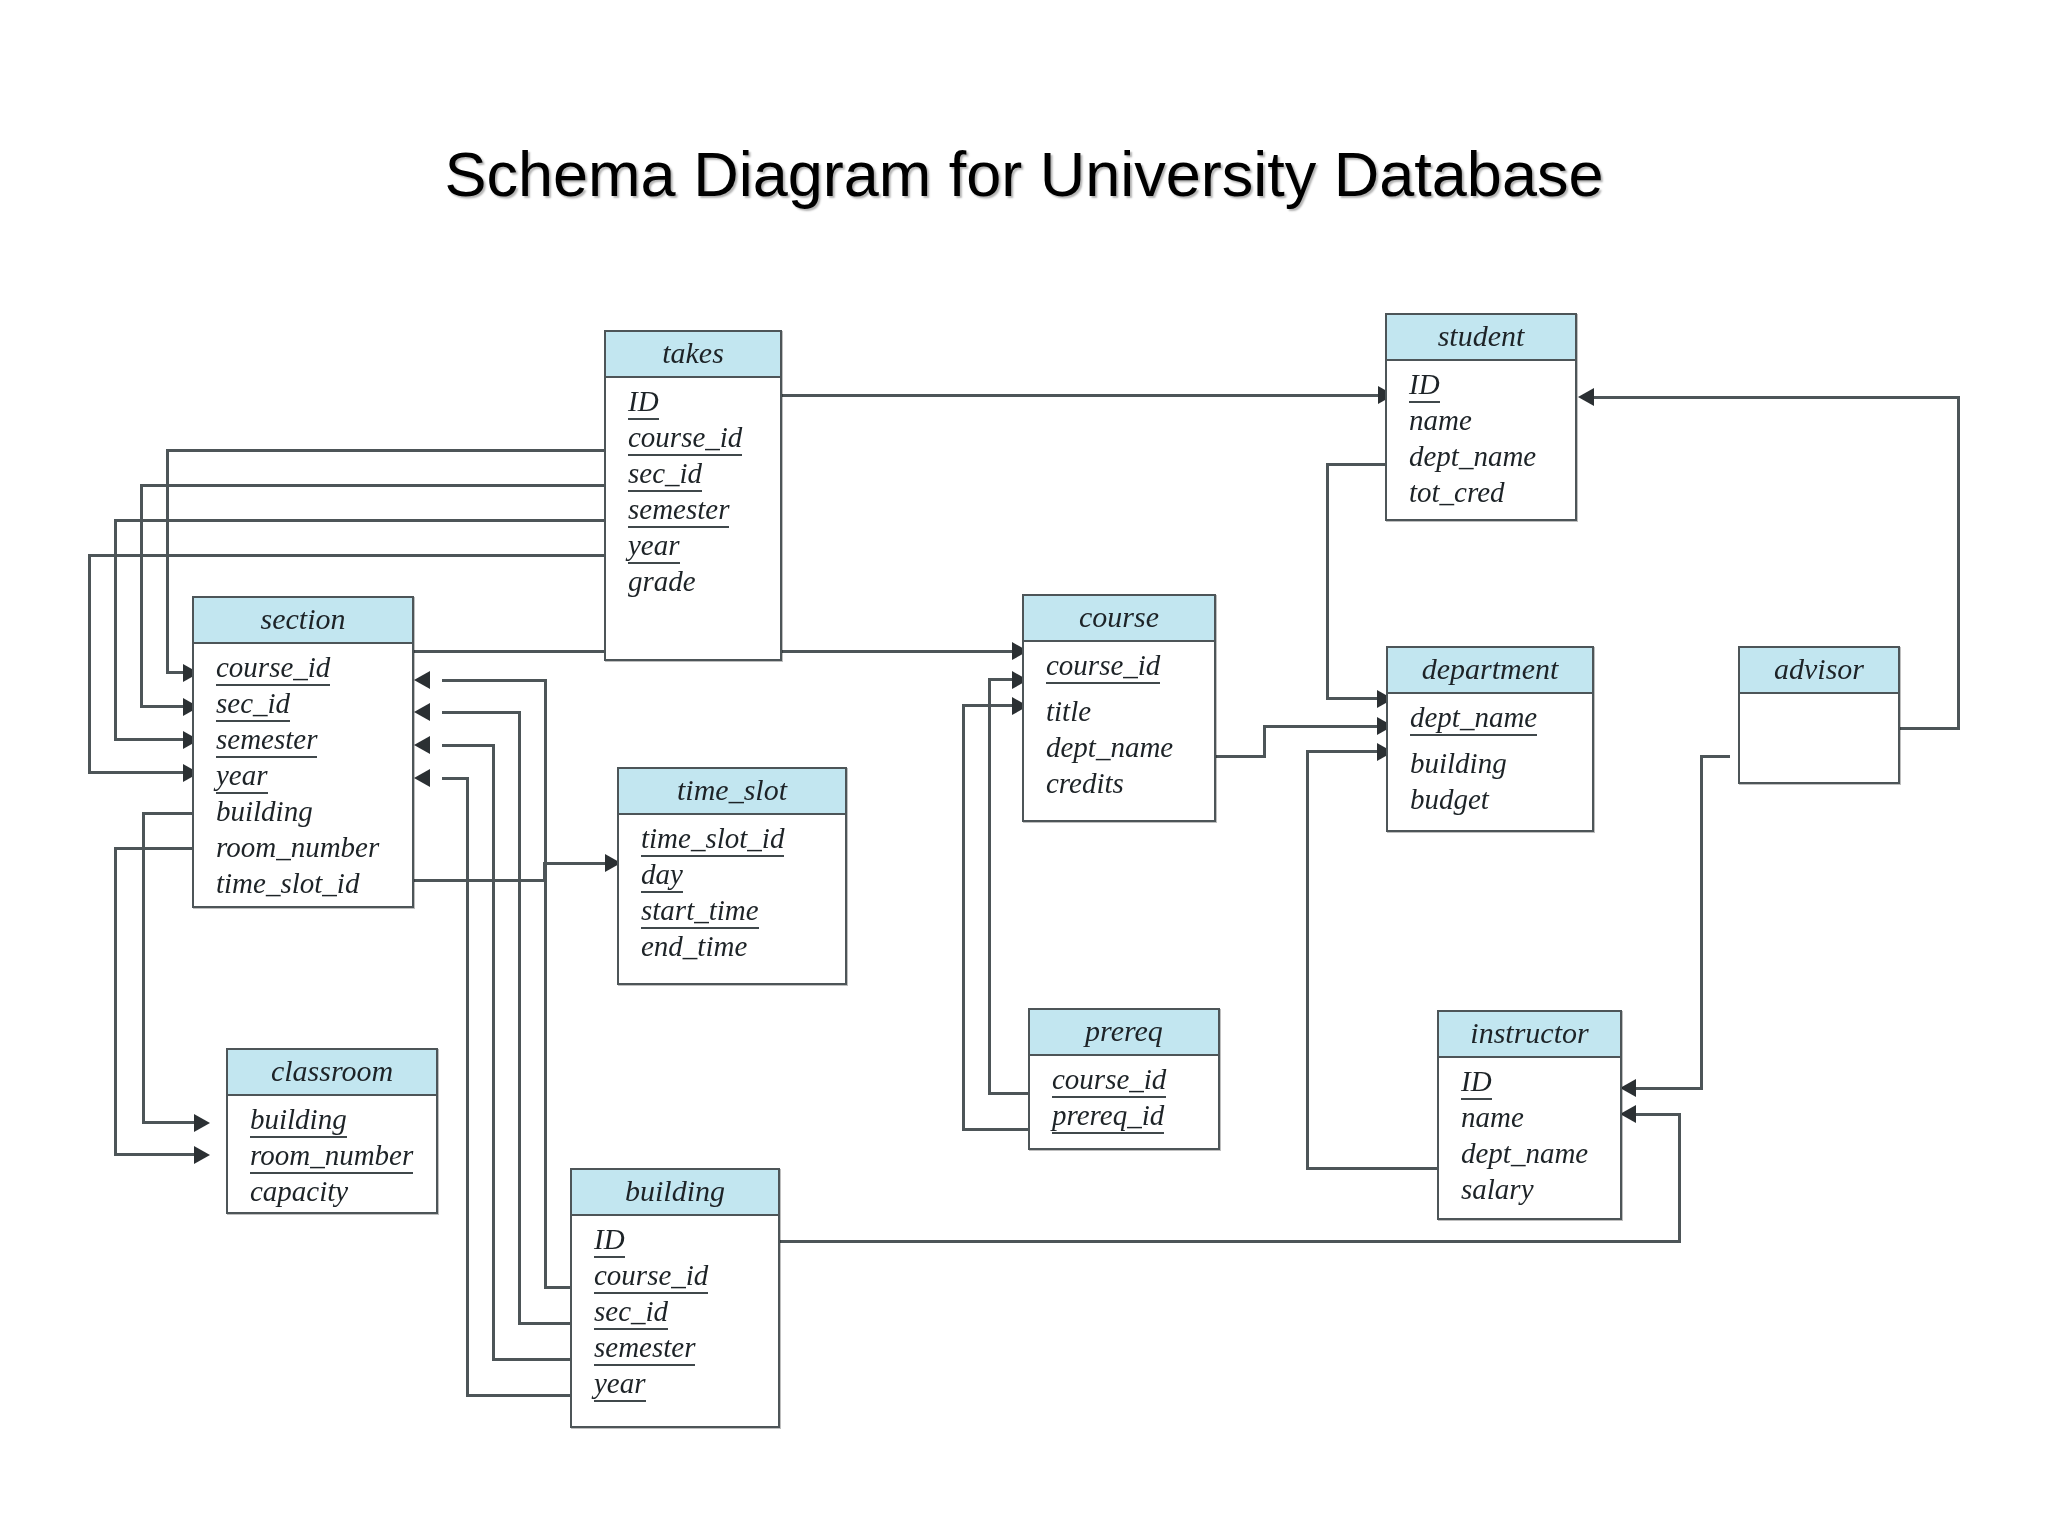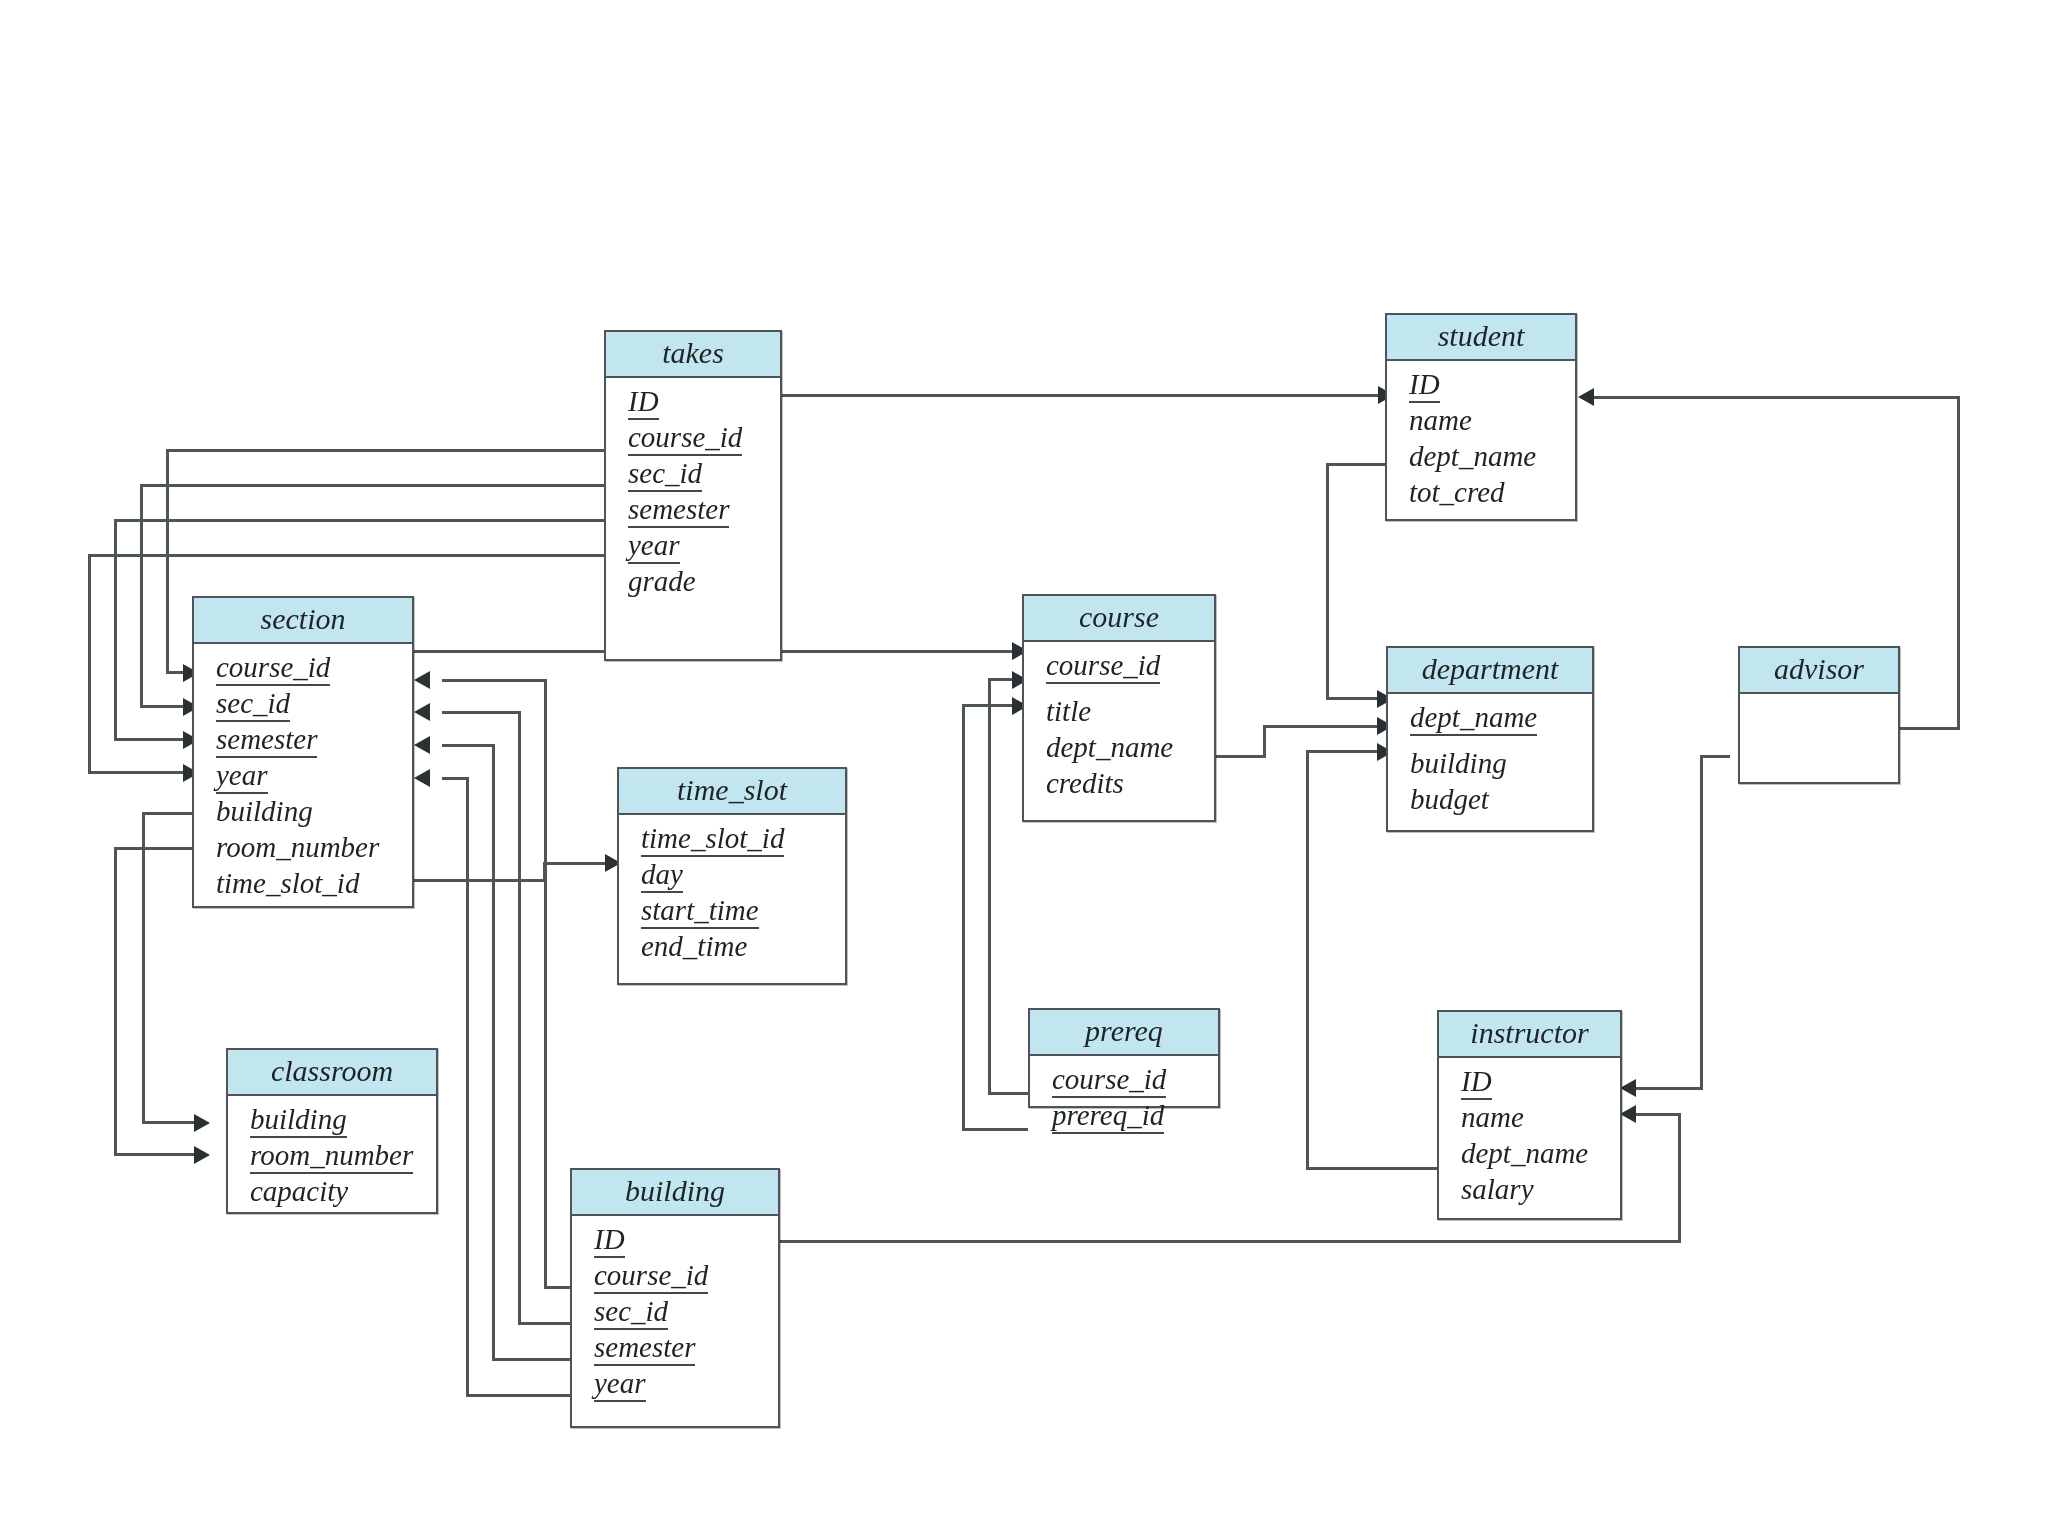--- a/index.html
+++ b/index.html
@@ -89,20 +89,21 @@
     border-top: 9px solid transparent;
     border-bottom: 9px solid transparent;
     border-right: 16px solid #2b3033;
   }
 </style>
 </head>
 <body>
 
 <div id="page">
 
+  <div id="title">Schema Diagram for University Database</div>
 
   <div>
 
     <div class="h" style="left:782px; top:394px; width:603px;"></div>
     <div class="arr arr-r" style="left:1378px; top:386px;"></div>
 
     <div class="h" style="left:166px; top:449px; width:450px;"></div>
     <div class="v" style="left:166px; top:449px; height:225px;"></div>
     <div class="h" style="left:166px; top:671px; width:26px;"></div>
     <div class="arr arr-r" style="left:183px; top:664px;"></div>
@@ -263,21 +264,21 @@
   <div class="tbl" style="left:617px; top:767px; width:230px; height:218px;">
     <div class="tbl-head">time_slot</div>
     <div class="tbl-body">
       <div class="attr"><span class="u">time_slot_id</span></div>
       <div class="attr"><span class="u">day</span></div>
       <div class="attr"><span class="u">start_time</span></div>
       <div class="attr"><span>end_time</span></div>
     </div>
   </div>
 
-  <div class="tbl" style="left:1028px; top:1008px; width:192px; height:100px;">
+  <div class="tbl" style="left:1028px; top:1008px; width:192px; height:142px;">
     <div class="tbl-head">prereq</div>
     <div class="tbl-body">
       <div class="attr"><span class="u">course_id</span></div>
       <div class="attr"><span class="u">prereq_id</span></div>
     </div>
   </div>
 
   <div class="tbl" style="left:1437px; top:1010px; width:185px; height:210px;">
     <div class="tbl-head">instructor</div>
     <div class="tbl-body">

